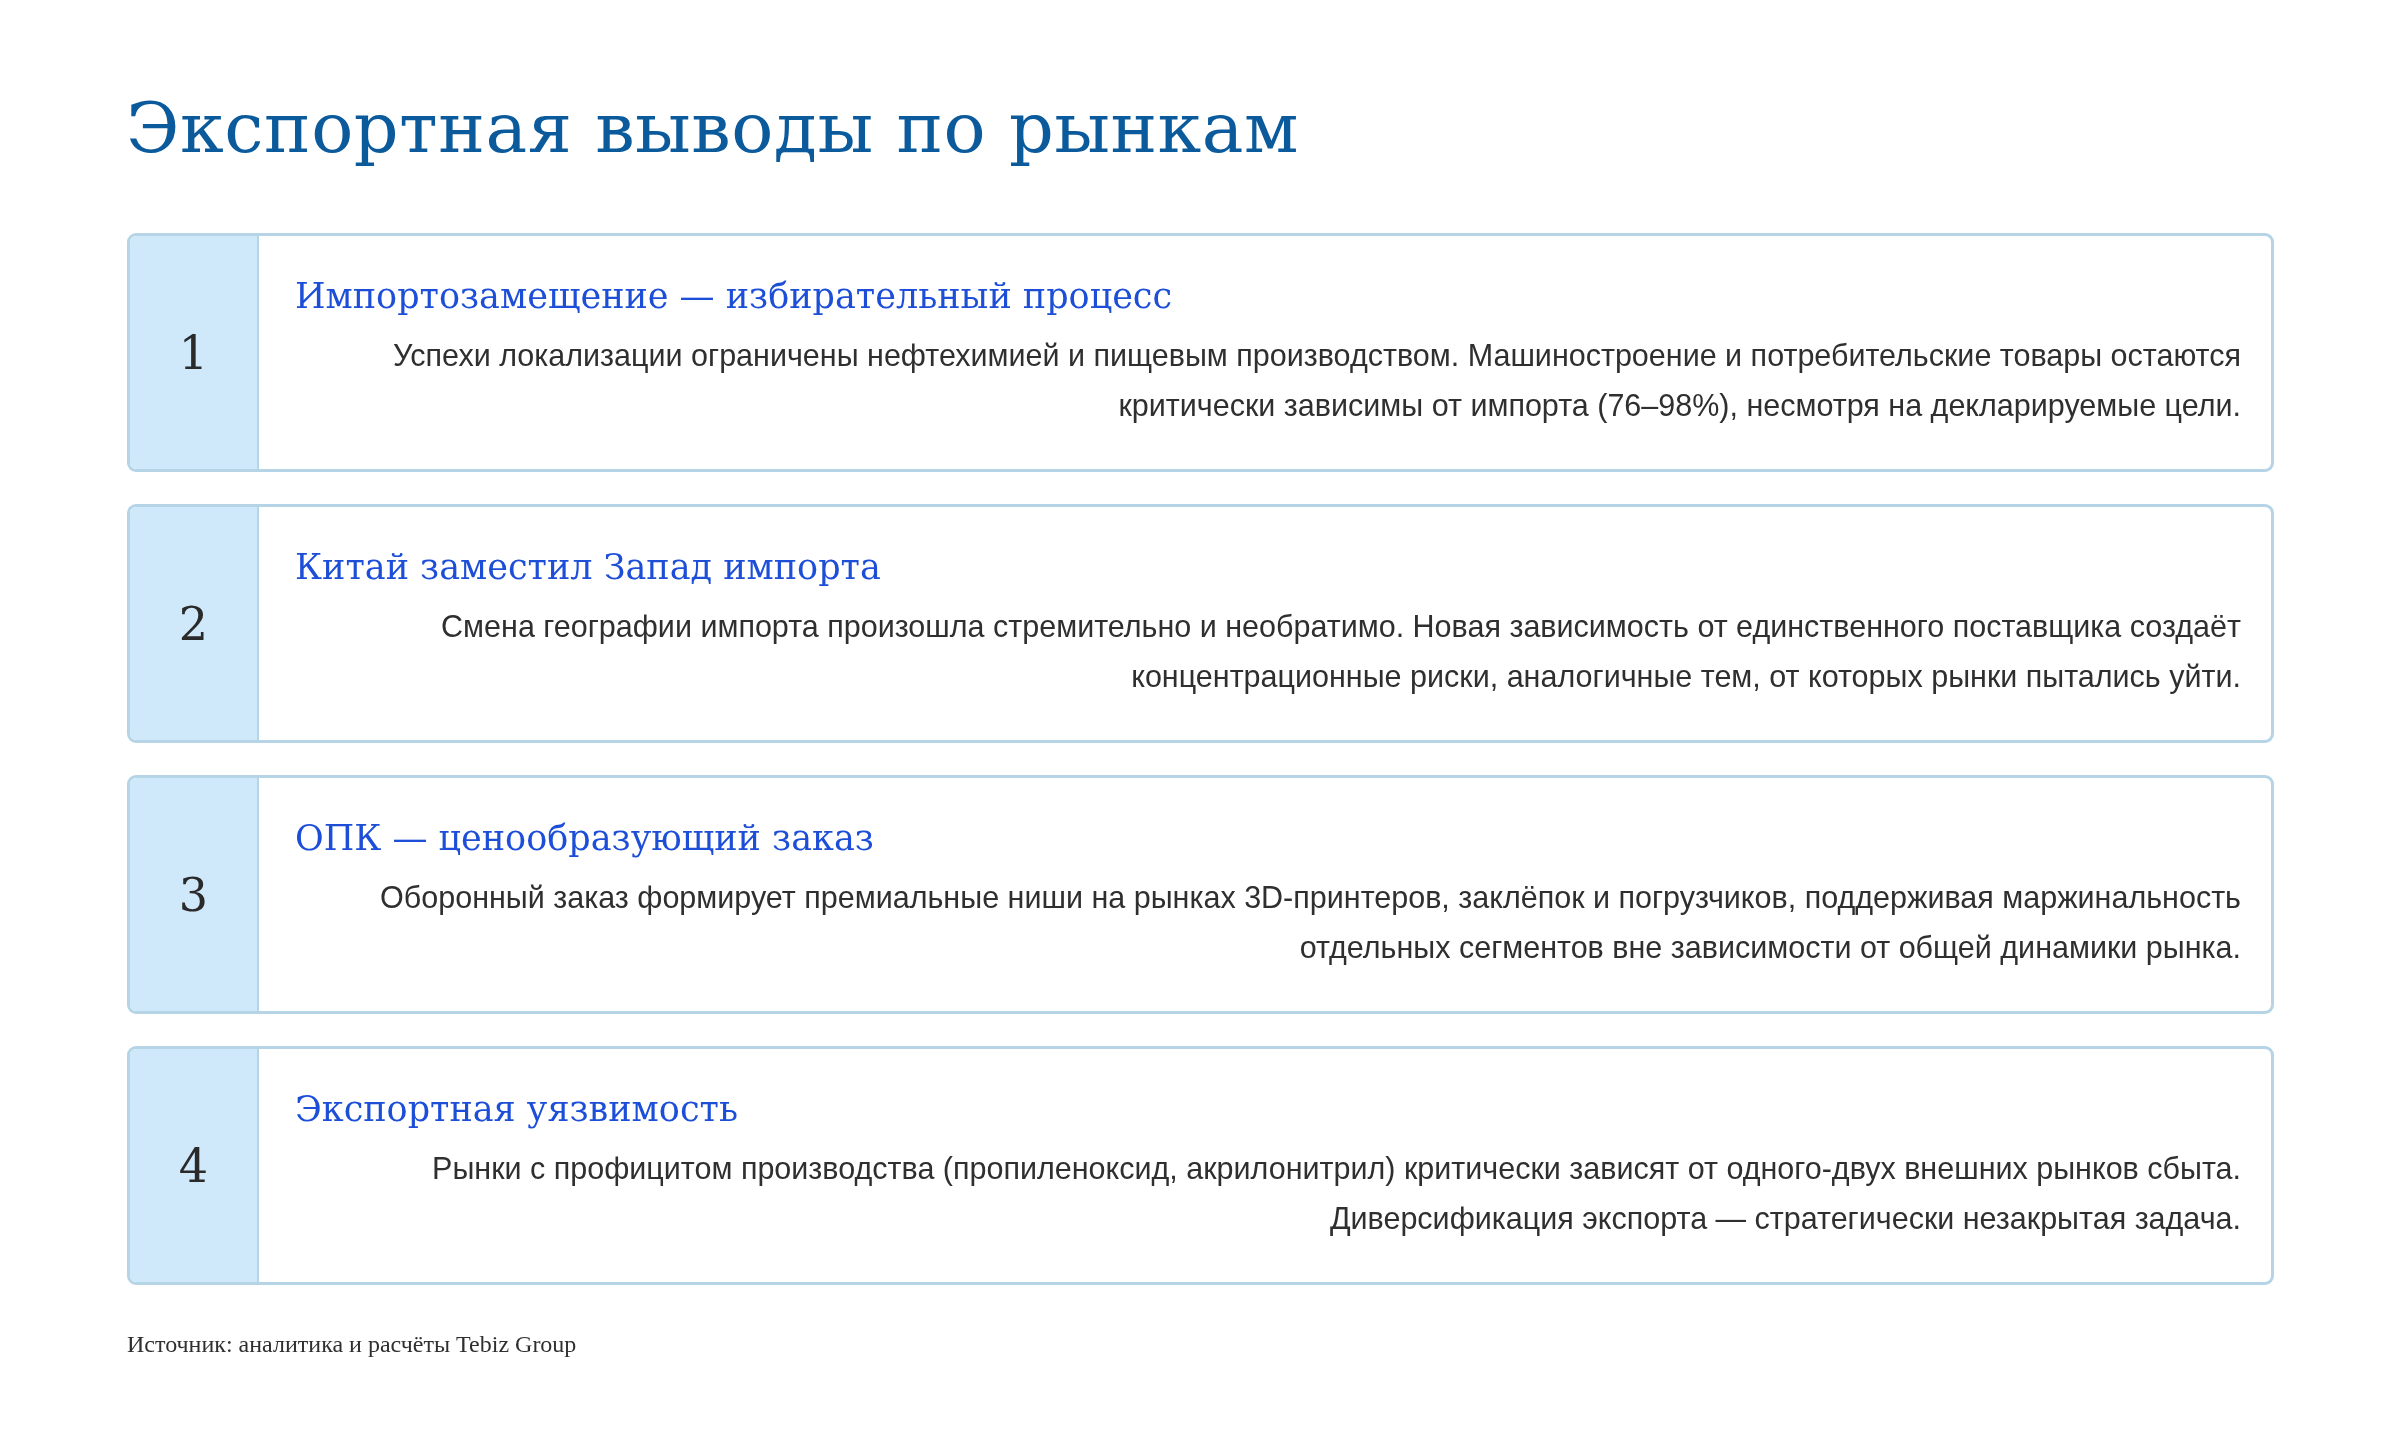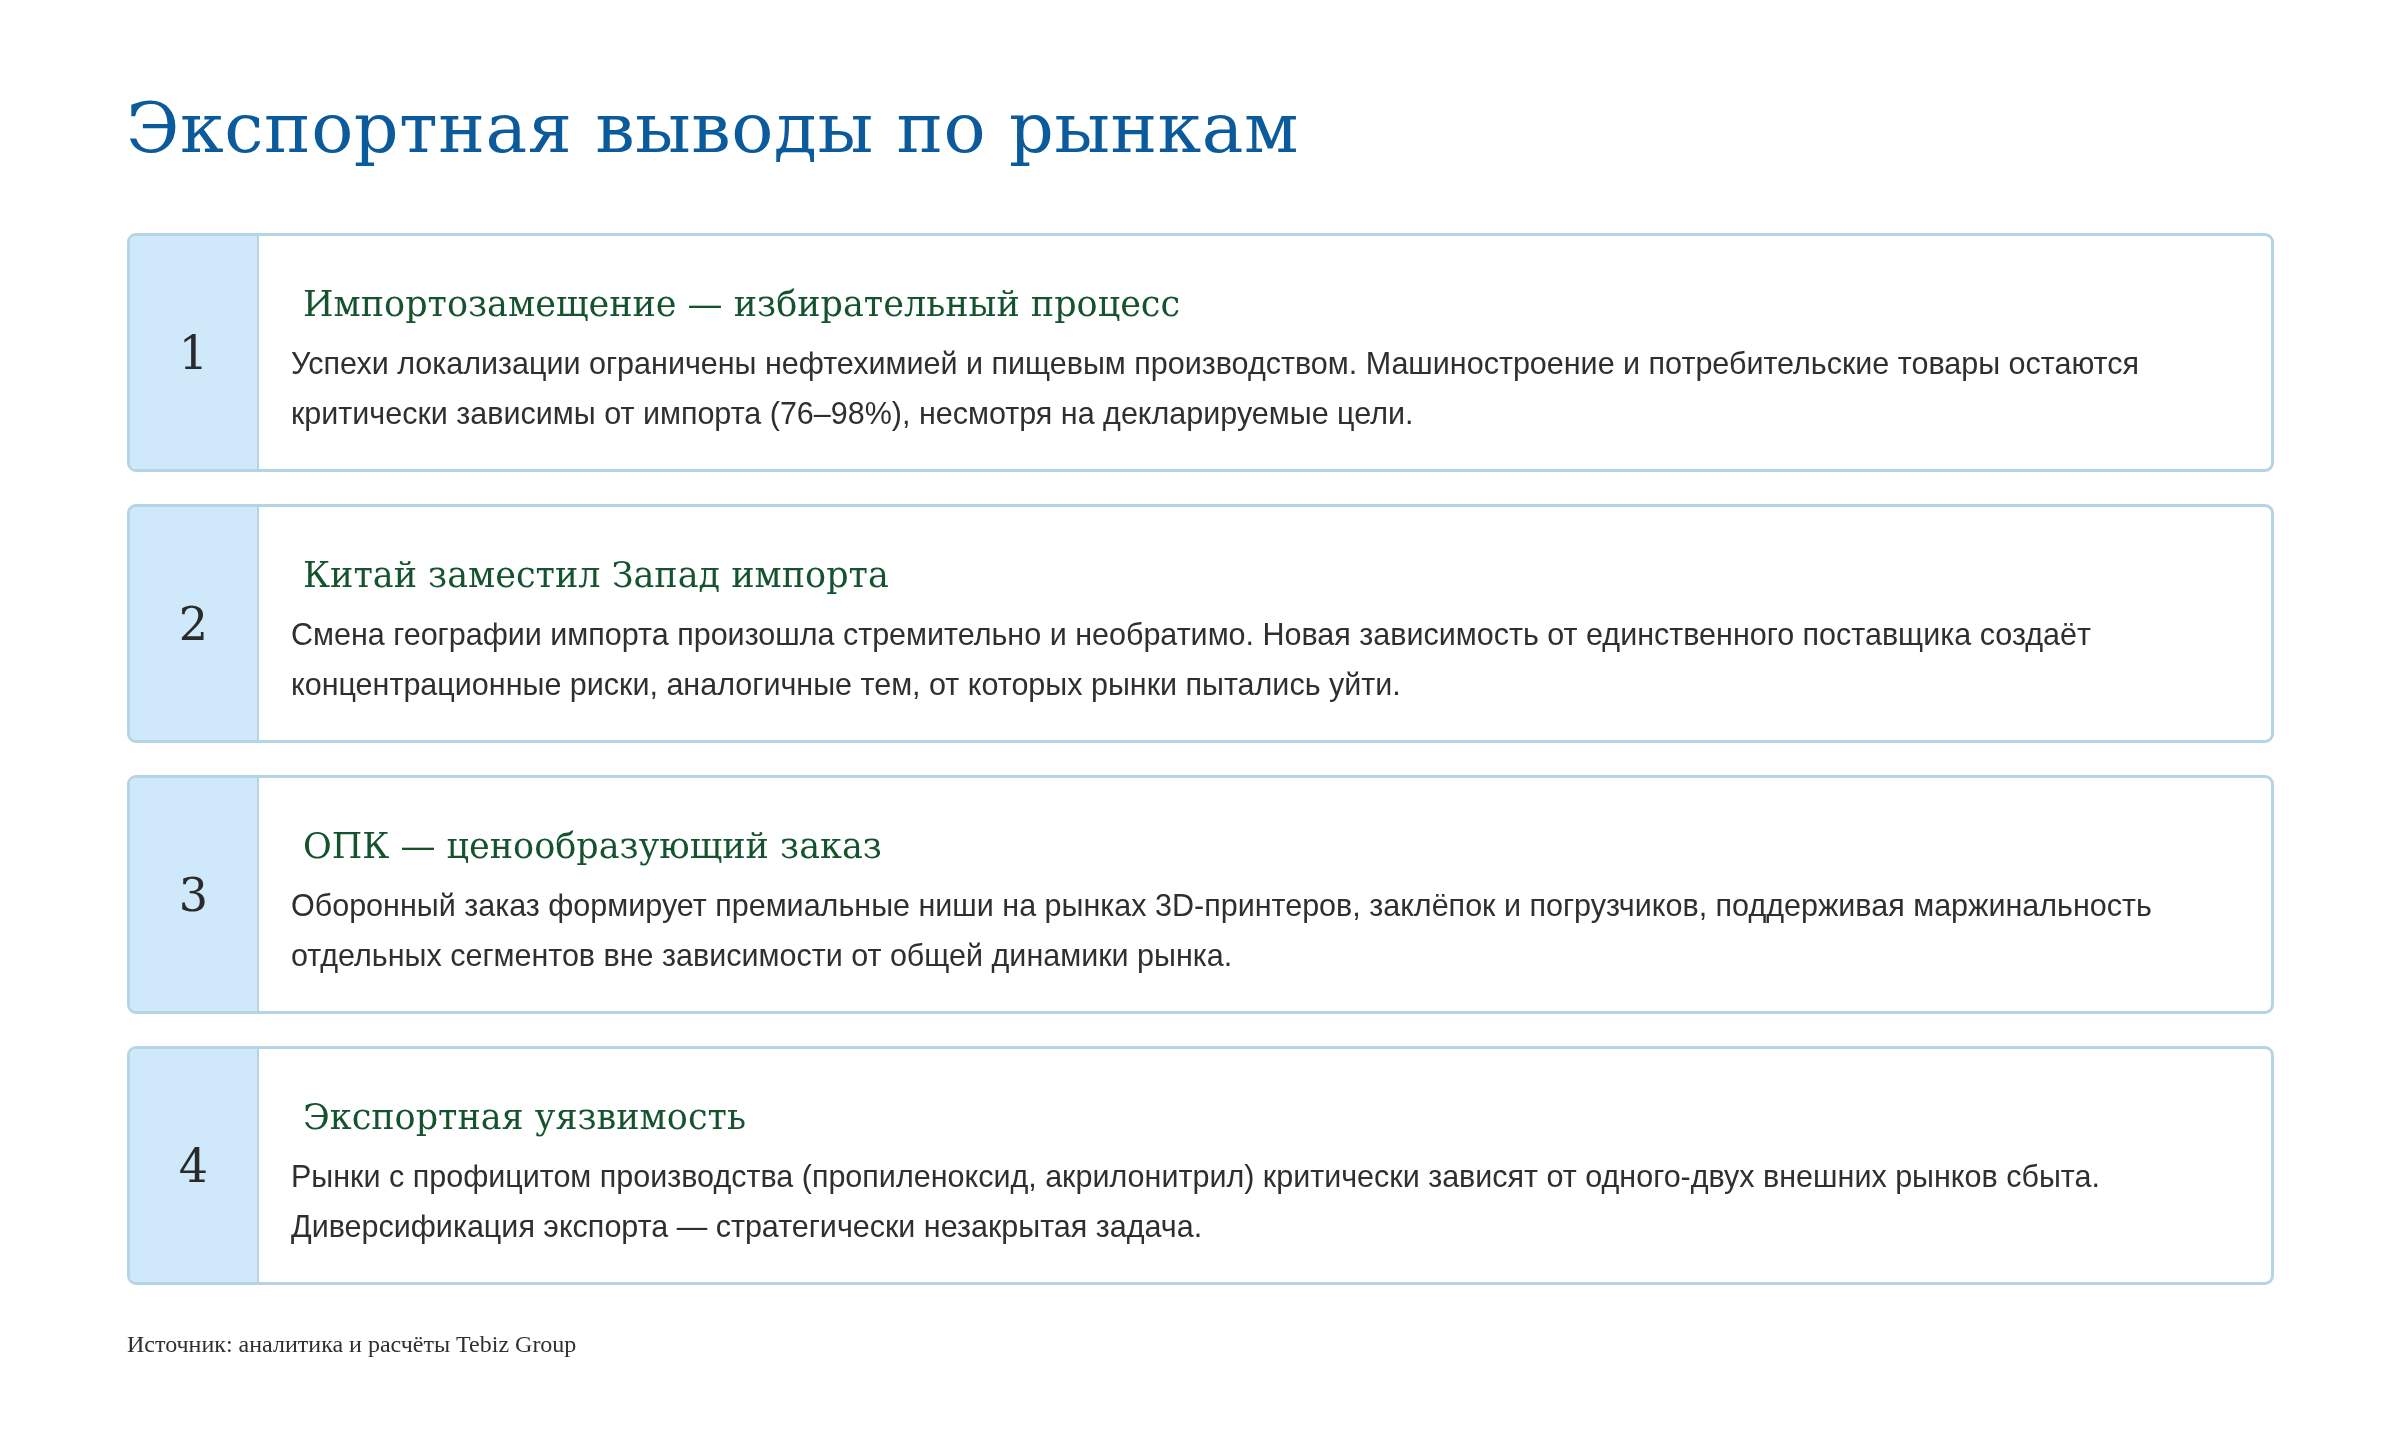--- a/index.html
+++ b/index.html
@@ -53,34 +53,35 @@
       justify-content: center;
       font-family: "DejaVu Serif", "Liberation Serif", serif;
       font-size: 46px;
       color: #2a2a2a;
     }
     .card-body {
       flex: 1 1 auto;
       padding: 34px 30px 0 32px;
     }
     .card-heading {
-      margin: 12px;
+      margin: 4px;
       font-family: "DejaVu Serif", "Liberation Serif", serif;
       font-weight: normal;
       font-size: 35px;
       line-height: 44px;
-      color: #14532d;
+      color: #1d4ed8;
       white-space: nowrap;
     }
     .card-text {
       margin: 12px 0 0 0;
       font-family: "Liberation Sans", "DejaVu Sans", sans-serif;
       font-size: 30.5px;
       line-height: 50px;
       color: #2f2f2f;
+      text-align: right;
     }
     .footer-source {
       position: absolute;
       left: 127px;
       top: 1329px;
       font-family: Liberation Serif, serif;
       font-size: 24px;
       line-height: 30px;
       color: #2f2f2f;
       white-space: nowrap;

